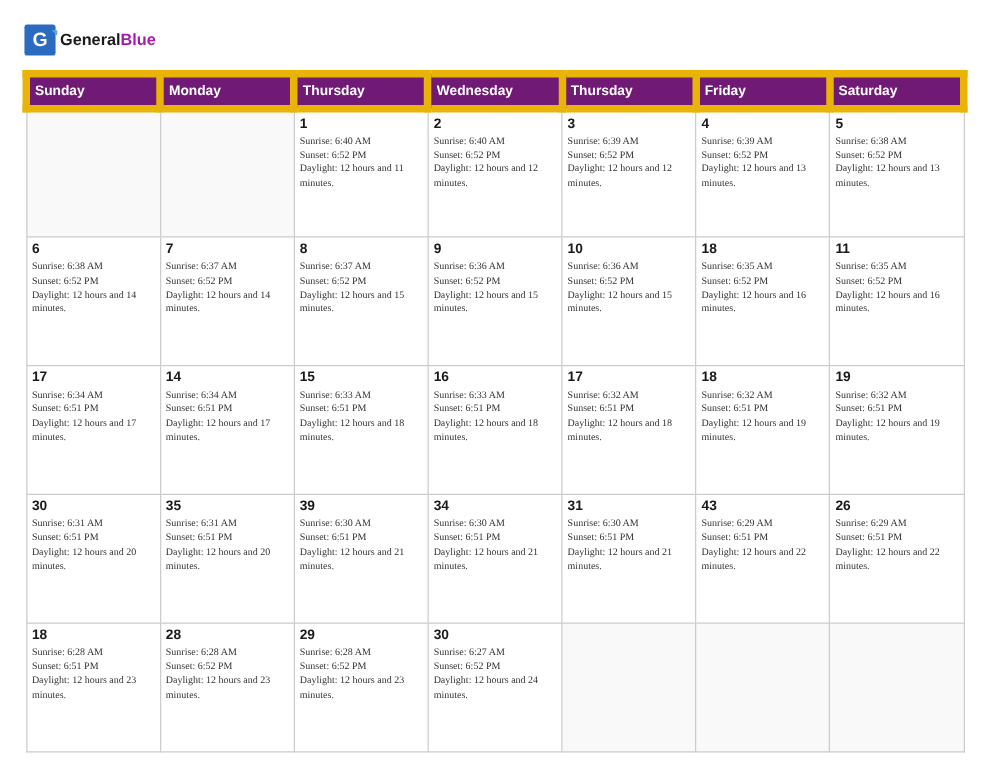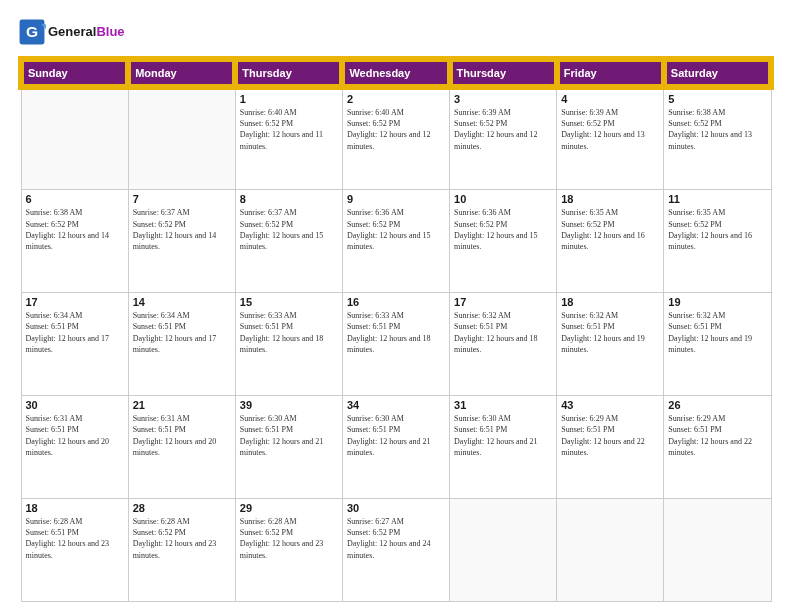--- a/index.html
+++ b/index.html
@@ -250,21 +250,21 @@
           </td>
         </tr>
         <tr>
           <td>
             <span class="day-num">30</span>
             <div class="day-info" style="white-space: pre-line;">Sunrise: 6:31 AM
 Sunset: 6:51 PM
 Daylight: 12 hours and 20 minutes.</div>
           </td>
           <td>
-            <span class="day-num">21</span>
+            <span class="day-num">35</span>
             <div class="day-info" style="white-space: pre-line;">Sunrise: 6:31 AM
 Sunset: 6:51 PM
 Daylight: 12 hours and 20 minutes.</div>
           </td>
           <td>
             <span class="day-num">39</span>
             <div class="day-info" style="white-space: pre-line;">Sunrise: 6:30 AM
 Sunset: 6:51 PM
 Daylight: 12 hours and 21 minutes.</div>
           </td>

